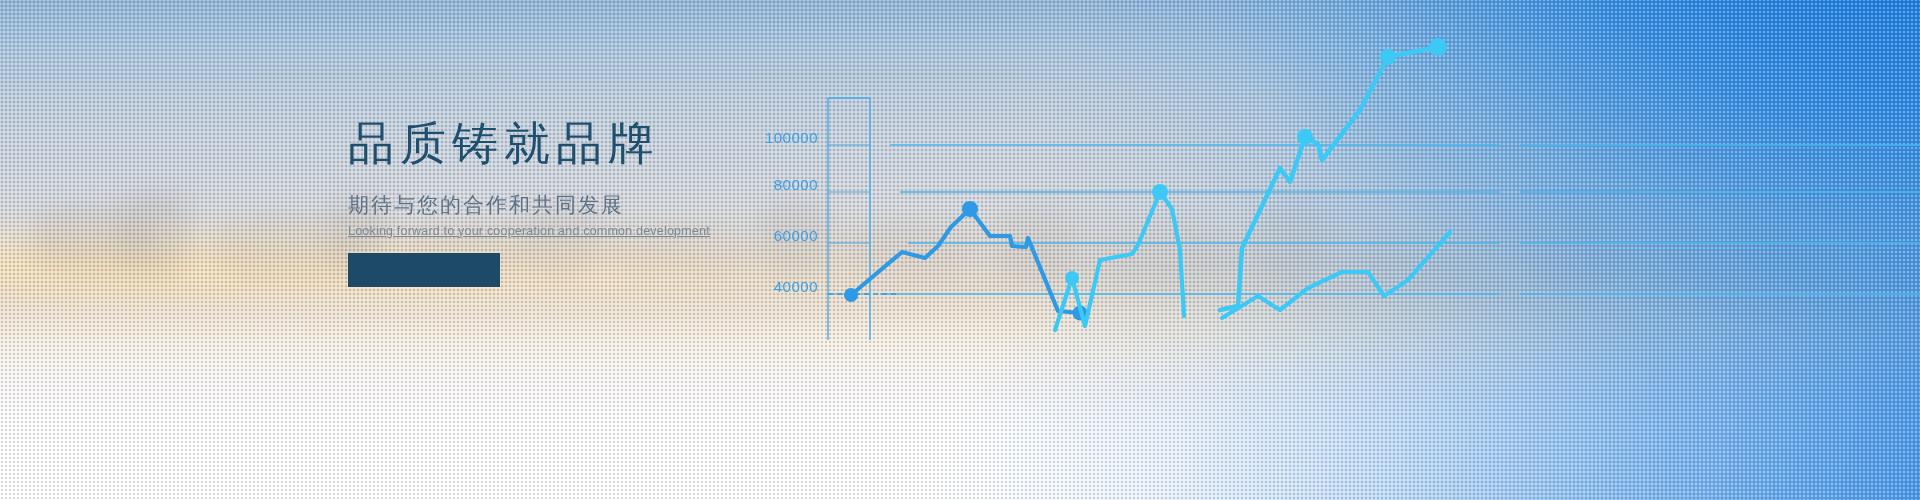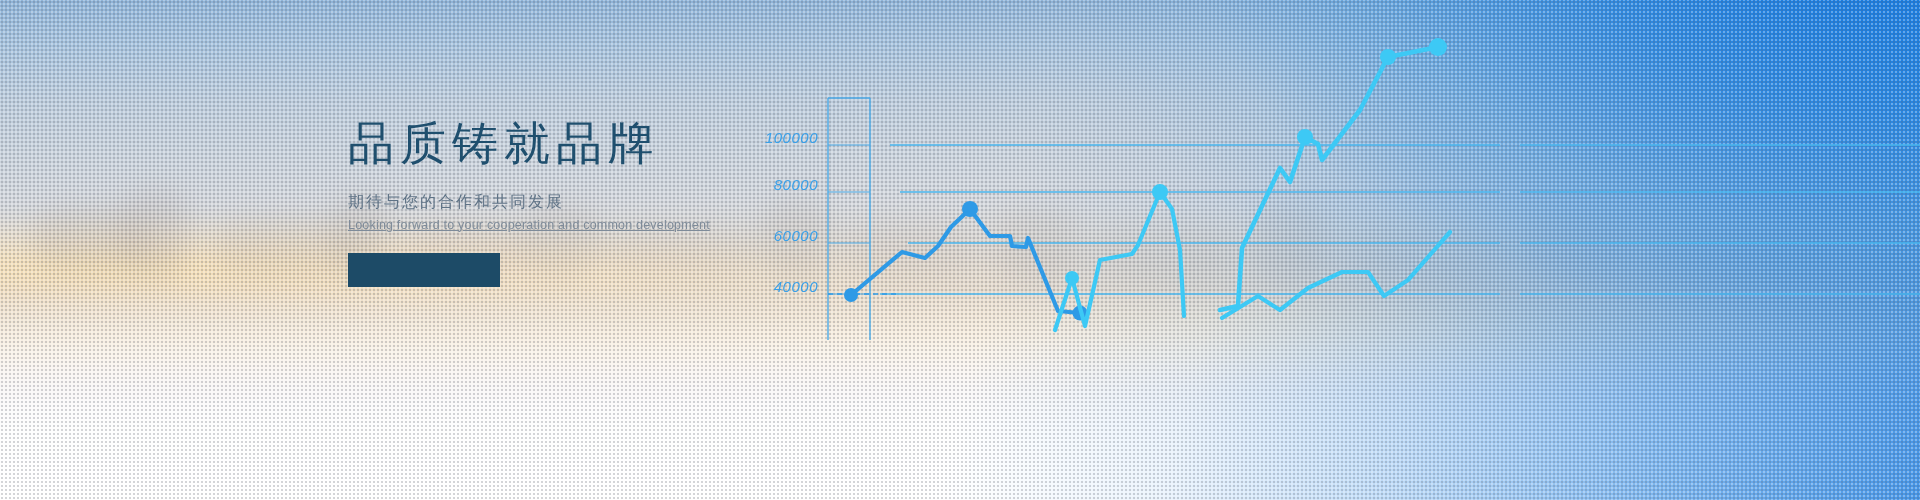--- a/index.html
+++ b/index.html
@@ -131,21 +131,21 @@
   .headline {
     font-size: 46px;
     line-height: 1.12;
     letter-spacing: 6px;
     color: #1f4f6e;
     font-weight: 400;
     margin: 0 0 22px 0;
     white-space: nowrap;
   }
   .subhead {
-    font-size: 16px;
+    font-size: 21px;
     line-height: 1.2;
     letter-spacing: 2px;
     color: #5f7386;
     font-weight: 400;
     margin: 0 0 6px 0;
     white-space: nowrap;
   }
   .subhead-en {
     font-size: 12.5px;
     line-height: 1.3;
@@ -178,21 +178,20 @@
     font-size: 13px;
   }
 
   
   .chart {
     position: absolute;
     left: 760px;
     top: 0;
     width: 1160px;
     height: 500px;
-    font-style: italic;
   }
   .chart svg { display: block; width: 100%; height: 100%; }
   .tick-label {
     fill: #3aa0e8;
     font-family: "Liberation Sans", sans-serif;
     font-size: 15px;
     letter-spacing: .5px;
   }
 </style>
 </head>

